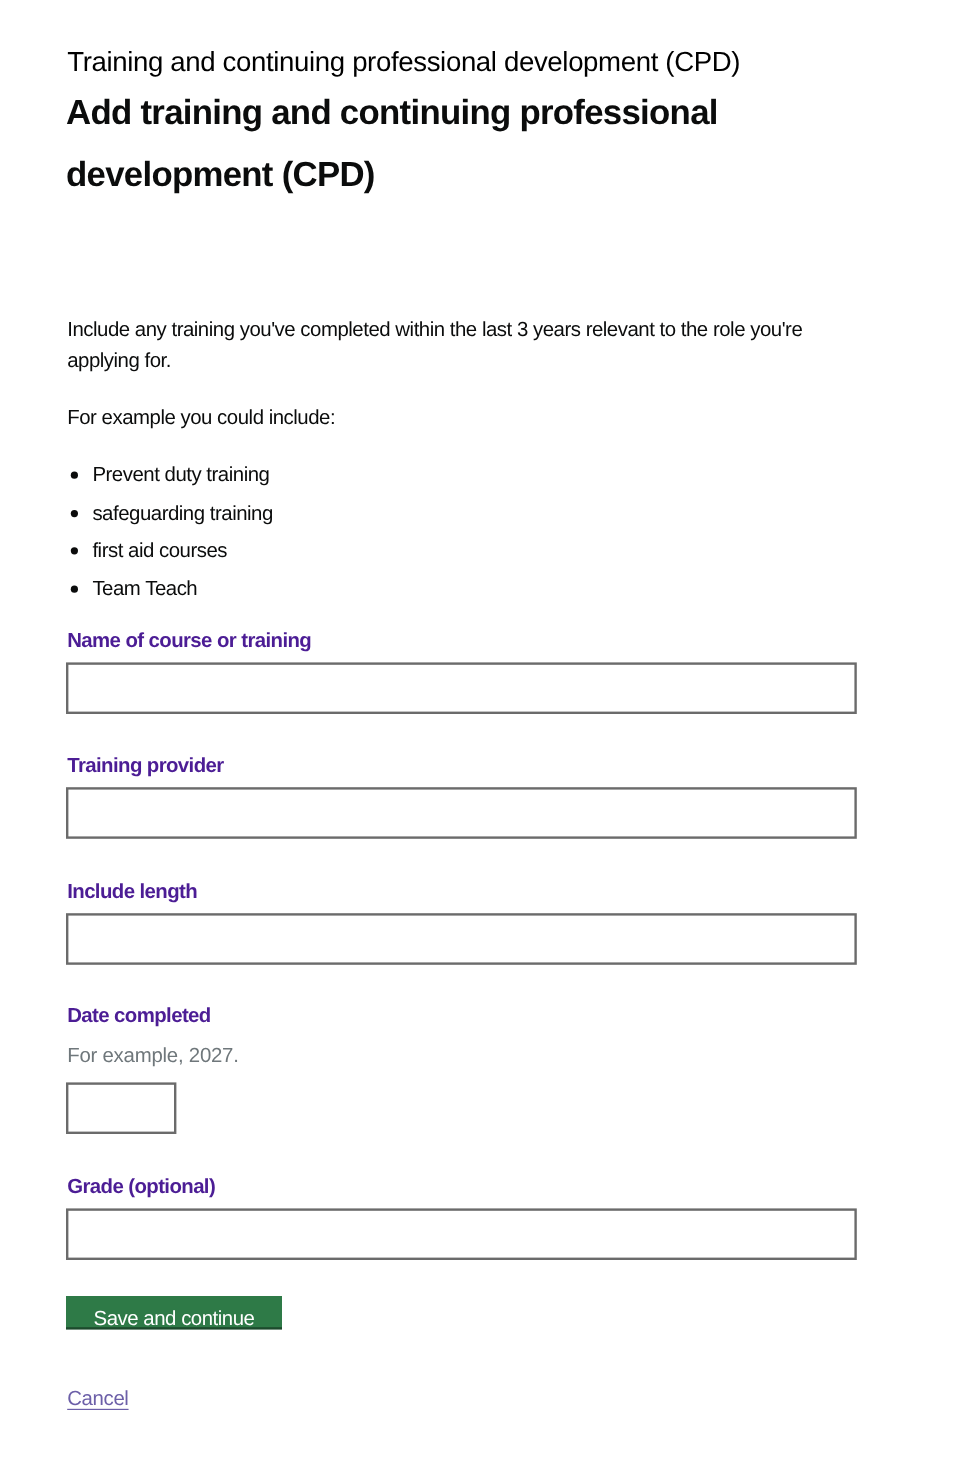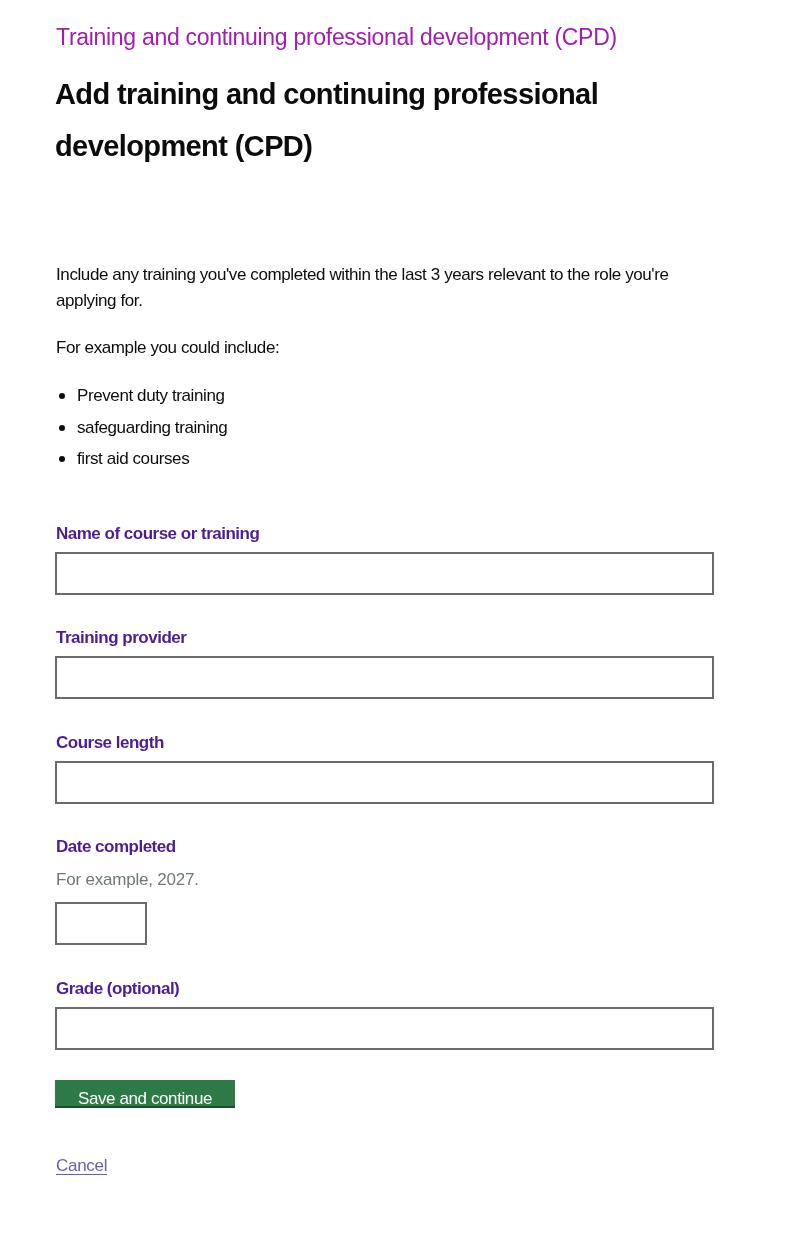--- a/index.html
+++ b/index.html
@@ -11,24 +11,24 @@
       width: 808px;
       height: 1236px;
       position: relative;
       overflow: hidden;
       font-family: "Liberation Sans", sans-serif;
       color: #0b0c0c;
     }
     .abs { position: absolute; }
     .caption {
       left: 56px;
-      top: 22px;
+      top: 36px;
       font-size: 23px;
       line-height: 30px;
-      color: #a21caf;
+      color: #000000;
       letter-spacing: -0.3px;
       white-space: nowrap;
     }
     .title {
       left: 55px;
       top: 68px;
       width: 680px;
       margin: 0;
       font-size: 29px;
       line-height: 52px;
@@ -136,29 +136,30 @@
 <h1 class="abs title">Add training and continuing professional development (CPD)</h1>
 
 <p class="abs body-text intro">Include any training you've completed within the last 3 years relevant to the role you're applying for.</p>
 
 <p class="abs body-text example">For example you could include:</p>
 
 <ul class="abs bullets">
   <li><span class="dot"></span><span>Prevent duty training</span></li>
   <li><span class="dot"></span><span>safeguarding training</span></li>
   <li><span class="dot"></span><span>first aid courses</span></li>
+  <li><span class="dot"></span><span>Team Teach</span></li>
 </ul>
 
 <label class="abs label" style="top:522px;" for="course-name">Name of course or training</label>
 <input class="abs text-input full" style="top: 552px;" id="course-name" type="text" value="">
 
 <label class="abs label" style="top:626px;" for="provider">Training provider</label>
 <input class="abs text-input full" style="top: 656px;" id="provider" type="text" value="">
 
-<label class="abs label" style="top:731px;" for="course-length">Course length</label>
+<label class="abs label" style="top:731px;" for="course-length">Include length</label>
 <input class="abs text-input full" style="top: 761px;" id="course-length" type="text" value="">
 
 <label class="abs label" style="top:835px;" for="date-completed">Date completed</label>
 <span class="abs hint" style="top:868px;">For example, 2027.</span>
 <input class="abs text-input year" style="top: 902px;" id="date-completed" type="text" value="">
 
 <label class="abs label" style="top:977px;" for="grade">Grade (optional)</label>
 <input class="abs text-input full" style="top: 1007px;" id="grade" type="text" value="">
 
 <button class="abs btn" type="button">Save and continue</button>

